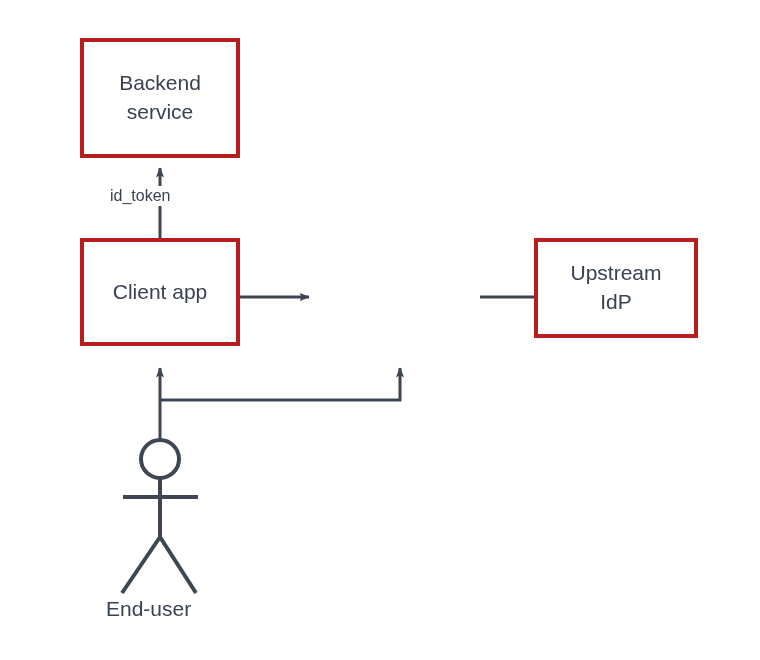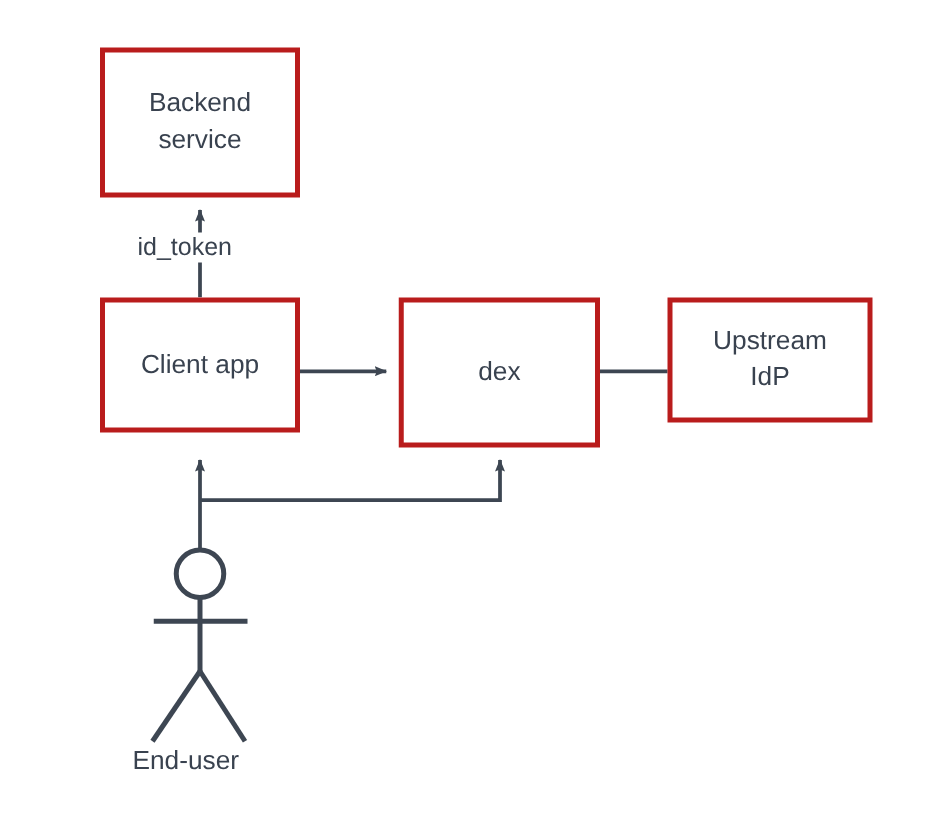--- a/index.html
+++ b/index.html
@@ -39,21 +39,21 @@
     color: #39424f;
     font-size: 21px;
     line-height: 1.38;
     font-family: "Liberation Sans", sans-serif;
     white-space: pre-line;
   }
   .edge-label {
     position: absolute;
     background: #ffffff;
     color: #39424f;
-    font-size: 20px;
+    font-size: 16px;
     font-family: "Liberation Sans", sans-serif;
     line-height: 1;
     padding: 2px 3px;
     white-space: nowrap;
   }
   .actor-label {
     position: absolute;
     color: #39424f;
     font-size: 21px;
     font-family: "Liberation Sans", sans-serif;
@@ -101,21 +101,20 @@
       <path d="M160,537 L122,593" stroke="#3d4652" stroke-width="4" fill="none"></path>
       <path d="M160,537 L196,593" stroke="#3d4652" stroke-width="4" fill="none"></path>
     </g>
   </svg>
 
   <div class="node-box" style="left:80px; top:38px; width:160px; height:120px;">Backend
 service</div>
 
   <div class="node-box" style="left:80px; top:238px; width:160px; height:108px;">Client app</div>
 
-  <div class="node-box" style="left:319px; top:238px; width:161px; height:120px;">dex</div>
 
   <div class="node-box" style="left:534px; top:238px; width:164px; height:100px;">Upstream
 IdP</div>
 
   <div class="edge-label" style="left:107px; top:186px;">id_token</div>
 
   <div class="actor-label" style="left:106px; top:598px; width:110px;">End-user</div>
 
 </div>
 

